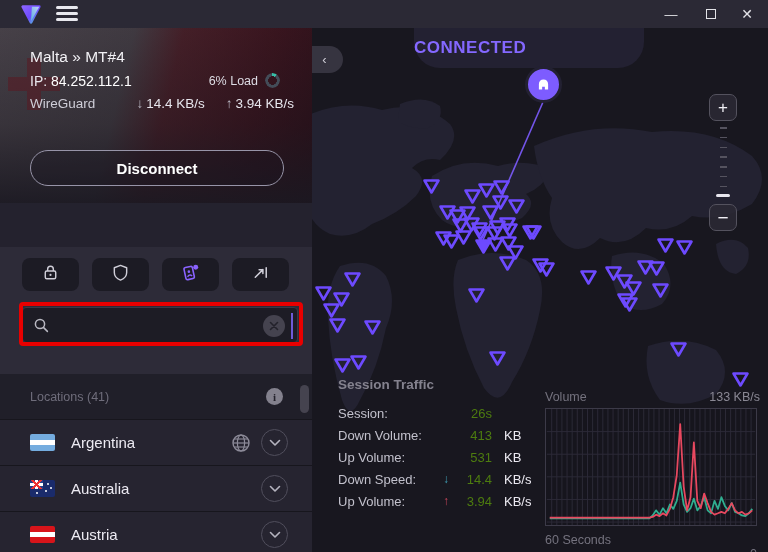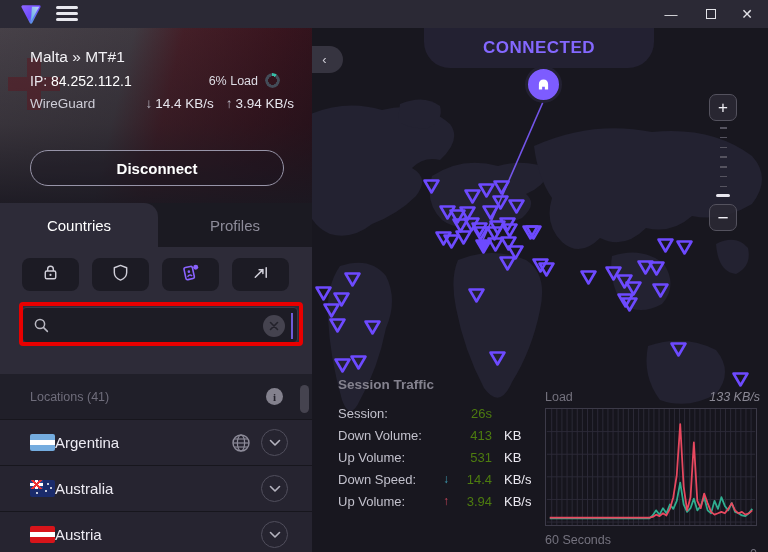--- a/index.html
+++ b/index.html
@@ -31,21 +31,21 @@
 
   .hdr-line1 { position:absolute; left:30px; top:20px; color:#f2f1f5; font-size:15.5px; }
   .hdr-line2 { position:absolute; left:30px; top:45px; color:#e9e8ee; font-size:14px; }
   .hdr-line2 b { font-weight:400; color:#fff; }
   .hdr-load { position:absolute; right:32px; top:45px; color:#dddce4; font-size:12.5px; display:flex; align-items:center; gap:7px; }
   .load-ring { width:15px; height:15px; border-radius:50%;
     background:conic-gradient(#37bfa7 0 10%, #434c58 10% 100%);
     -webkit-mask:radial-gradient(closest-side, transparent 55%, #000 60%);
             mask:radial-gradient(closest-side, transparent 55%, #000 60%); }
   .hdr-line3 { position:absolute; left:30px; top:68px; right:18px; display:flex; font-size:13.5px; color:#cfced8; }
-  .hdr-speeds { margin-left:auto; display:flex; gap:12px; color:#e6e5ec;justify-content:center; }
+  .hdr-speeds { margin-left:auto; display:flex; gap:21px; color:#e6e5ec;justify-content:center; }
   .hdr-speeds .arr { color:#b9b8c4; margin-right:3px; }
 
   .disconnect-btn { position:absolute; left:30px; top:122px; width:254px; height:36px; border-radius:18px;
     border:1px solid #9794a8; background:rgba(22,20,30,.25); color:#fff; font-size:15px; font-weight:700;
     display:flex; align-items:center; justify-content:center; cursor:pointer; }
 
   .tabbar { position:absolute; top:175px; left:0; width:312px; height:44px; background:#1b1a22; }
   .tab-active { position:absolute; left:0; top:0; width:158px; height:44px; background:#2d2b38;
     border-radius:0 14px 0 0; display:flex; align-items:center; justify-content:center;
     color:#fff; font-size:15px; }
@@ -72,42 +72,42 @@
   .loc-header .label { margin-left:30px; color:#6f6d7b; font-size:12.5px; }
   .info-btn { position:absolute; right:29px; top:14px; width:17px; height:17px; border-radius:50%;
     background:#83818d; color:#24222c; font-size:11px; font-weight:700; font-family:"Liberation Serif",serif;
     display:flex; align-items:center; justify-content:center; cursor:pointer; }
   .scroll-thumb { position:absolute; right:3px; top:138px; width:9px; height:28px; border-radius:5px; background:#45434f; }
 
   .country-list { position:absolute; top:172px; left:0; width:312px; height:133px; overflow:hidden; }
   .country-row { position:relative; width:312px; height:46px; background:#262430; border-top:1px solid #17161d;
     display:flex; align-items:center; cursor:pointer; }
   .flag { width:25px; height:17px; margin-left:30px; border-radius:2px; flex:0 0 auto; position:relative; overflow:hidden; }
-  .country-name { color:#eceaf2; font-size:15px; }
+  .country-name { margin-left:16px; color:#eceaf2; font-size:15px; }
   .row-icons { margin-left:auto; margin-right:24px; display:flex; align-items:center; gap:9px; }
   .chevron-btn { width:27px; height:27px; border-radius:50%; border:1px solid #504e5c; display:flex;
     align-items:center; justify-content:center; cursor:pointer; }
 
   .flag-ar { background:linear-gradient(180deg,#74acdf 0 33%,#fff 33% 66%,#74acdf 66% 100%); }
   .flag-at { background:linear-gradient(180deg,#d7141a 0 33%,#fff 33% 66%,#d7141a 66% 100%); }
   .flag-au { background:#1a2b6b; }
   .flag-au .uj { position:absolute; left:0; top:0; width:13px; height:9px;
     background:
       linear-gradient(45deg, transparent 44%, #e33 44% 56%, transparent 56%),
       linear-gradient(-45deg, transparent 44%, #e33 44% 56%, transparent 56%),
       linear-gradient(90deg, transparent 40%, #fff 40% 60%, transparent 60%),
       linear-gradient(0deg, transparent 38%, #fff 38% 62%, transparent 62%),
       #27408b; }
   .flag-au .star { position:absolute; width:2px; height:2px; background:#fff; border-radius:50%; }
 
   
   .map { position:absolute; top:28px; left:312px; width:456px; height:524px; background:#18171f; overflow:hidden; }
   .map svg.land { position:absolute; inset:0; }
-  .connected-bubble { position:absolute; left:112px; top:0; width:230px; height:40px; background:#232132;
-    border-radius:0 0 26px 26px; display:flex; align-items:center; justify-content:center; }
+  .connected-bubble { position:absolute; left:102px; top:0; width:230px; height:40px; background:#232132;
+    border-radius:0 0 26px 26px; display:flex; align-items:center; justify-content:flex-start; }
   .connected-text { color:#8468ff; font-weight:700; font-size:17px; letter-spacing:.5px; }
   .home-circle { position:absolute; left:213px; top:38px; width:37px; height:37px; border-radius:50%;
     background:#7d5cff; border:3px solid #232132; display:flex; align-items:center; justify-content:center; z-index:6; }
   .collapse-pill { position:absolute; left:0; top:18px; width:31px; height:27px; background:#363440;
     border-radius:0 14px 14px 0; display:flex; align-items:center; justify-content:center; cursor:pointer; z-index:7; }
   .collapse-pill span { color:#cfced6; font-size:13px; margin-right:6px; }
 
   .zoom-plus, .zoom-minus { position:absolute; left:397px; width:28px; height:27px; border-radius:7px;
     border:1px solid #54525e; background:rgba(43,41,53,.85); color:#f0eff5; font-size:17px;
     display:flex; align-items:center; justify-content:center; cursor:pointer; z-index:7; }
@@ -127,21 +127,21 @@
   .session-row { display:grid; grid-template-columns:1fr 16px 42px 42px; align-items:center; height:22px;
     font-size:13px; color:#d4d3dc; }
   .session-row .lbl { color:#c2c1cc; }
   .session-row .arr { text-align:center; font-size:12px; }
   .session-row .arr.down { color:#3f9db4; } .session-row .arr.up { color:#c9465c; }
   .session-row .val { text-align:right; color:#4d7c0f; padding-right:4px; }
   .session-row .unit { text-align:left; padding-left:8px; color:#eceaf2; }
 
   .speed-panel { position:absolute; left:233px; top:362px; width:215px; z-index:8; }
   .speed-head { display:flex; font-size:12.5px; color:#74727e; margin-bottom:4px; }
-  .speed-head .max { margin-left:auto; color:#8a8894;font-style:italic; }
+  .speed-head .max { margin-left:auto; color:#8a8894; }
   .speed-chartbox { width:212px; height:118px; border:1px solid #3c3a48; background:rgba(20,19,27,.5); }
   .speed-foot { display:flex; font-size:12.5px; color:#74727e; margin-top:3px; width:212px;flex-direction:column; }
   .speed-foot .right { margin-left:auto; }
 
   .icon-svg { display:block; }
 </style>
 </head>
 <body>
 
 <div class="window">
@@ -174,43 +174,39 @@
     <div class="winbtn close">✕</div>
   </div>
 
   <div class="sidebar">
 
     <div class="conn-header">
       <div class="malta-cross">
           <div class="v"></div>
           <div class="h"></div>
         </div>
-      <div class="hdr-line1">Malta » MT#1</div>
+      <div class="hdr-line1">Malta » MT#4</div>
       <div class="hdr-line2">
         <span>IP:</span>
         <b>84.252.112.1</b>
       </div>
       <div class="hdr-load">
         <span>6% Load</span>
         <span class="load-ring"></span>
       </div>
       <div class="hdr-line3">
         <span>WireGuard</span>
         <span class="hdr-speeds">
           <span><span class="arr">↓</span><span>14.4 KB/s</span></span>
           <span><span class="arr">↑</span><span>3.94 KB/s</span></span>
         </span>
       </div>
       <div class="disconnect-btn">Disconnect</div>
     </div>
 
-    <div class="tabbar">
-      <div class="tab-active">Countries</div>
-      <div class="tab-inactive">Profiles</div>
-    </div>
 
     <div class="panel">
       <div class="filter-row" id="filter-row">
           <div class="filter-btn">
             <span><svg width="19" height="19" viewBox="0 0 20 20">
                 <rect x="4.5" y="8.5" width="11" height="8" rx="1.6" fill="none" stroke="#cfced8" stroke-width="1.5"></rect>
                 <path d="M7 8.5 V6.5 a3 3 0 0 1 6 0 V8.5" fill="none" stroke="#cfced8" stroke-width="1.5"></path>
                 <circle cx="10" cy="12.5" r="1.1" fill="#cfced8"></circle>
               </svg></span>
           </div>
@@ -549,21 +545,21 @@
             <span class="lbl">Up Volume:</span>
             <span class="arr up">↑</span>
             <span class="val">3.94</span>
             <span class="unit">KB/s</span>
           </div>
         </div>
     </div>
 
     <div class="speed-panel">
       <div class="speed-head">
-        <span>Load</span>
+        <span>Volume</span>
         <span class="max">133  KB/s</span>
       </div>
       <svg class="speed-chartbox" id="speed-chart" viewBox="0 0 212 118">
           <line x1="5" y1="0" x2="5" y2="118" stroke="#2c2a37" stroke-width="1"></line>
           <line x1="10.2" y1="0" x2="10.2" y2="118" stroke="#2c2a37" stroke-width="1"></line>
           <line x1="15.399999999999999" y1="0" x2="15.399999999999999" y2="118" stroke="#2c2a37" stroke-width="1"></line>
           <line x1="20.599999999999998" y1="0" x2="20.599999999999998" y2="118" stroke="#2c2a37" stroke-width="1"></line>
           <line x1="25.799999999999997" y1="0" x2="25.799999999999997" y2="118" stroke="#2c2a37" stroke-width="1"></line>
           <line x1="30.999999999999996" y1="0" x2="30.999999999999996" y2="118" stroke="#2c2a37" stroke-width="1"></line>
           <line x1="36.199999999999996" y1="0" x2="36.199999999999996" y2="118" stroke="#2c2a37" stroke-width="1"></line>

